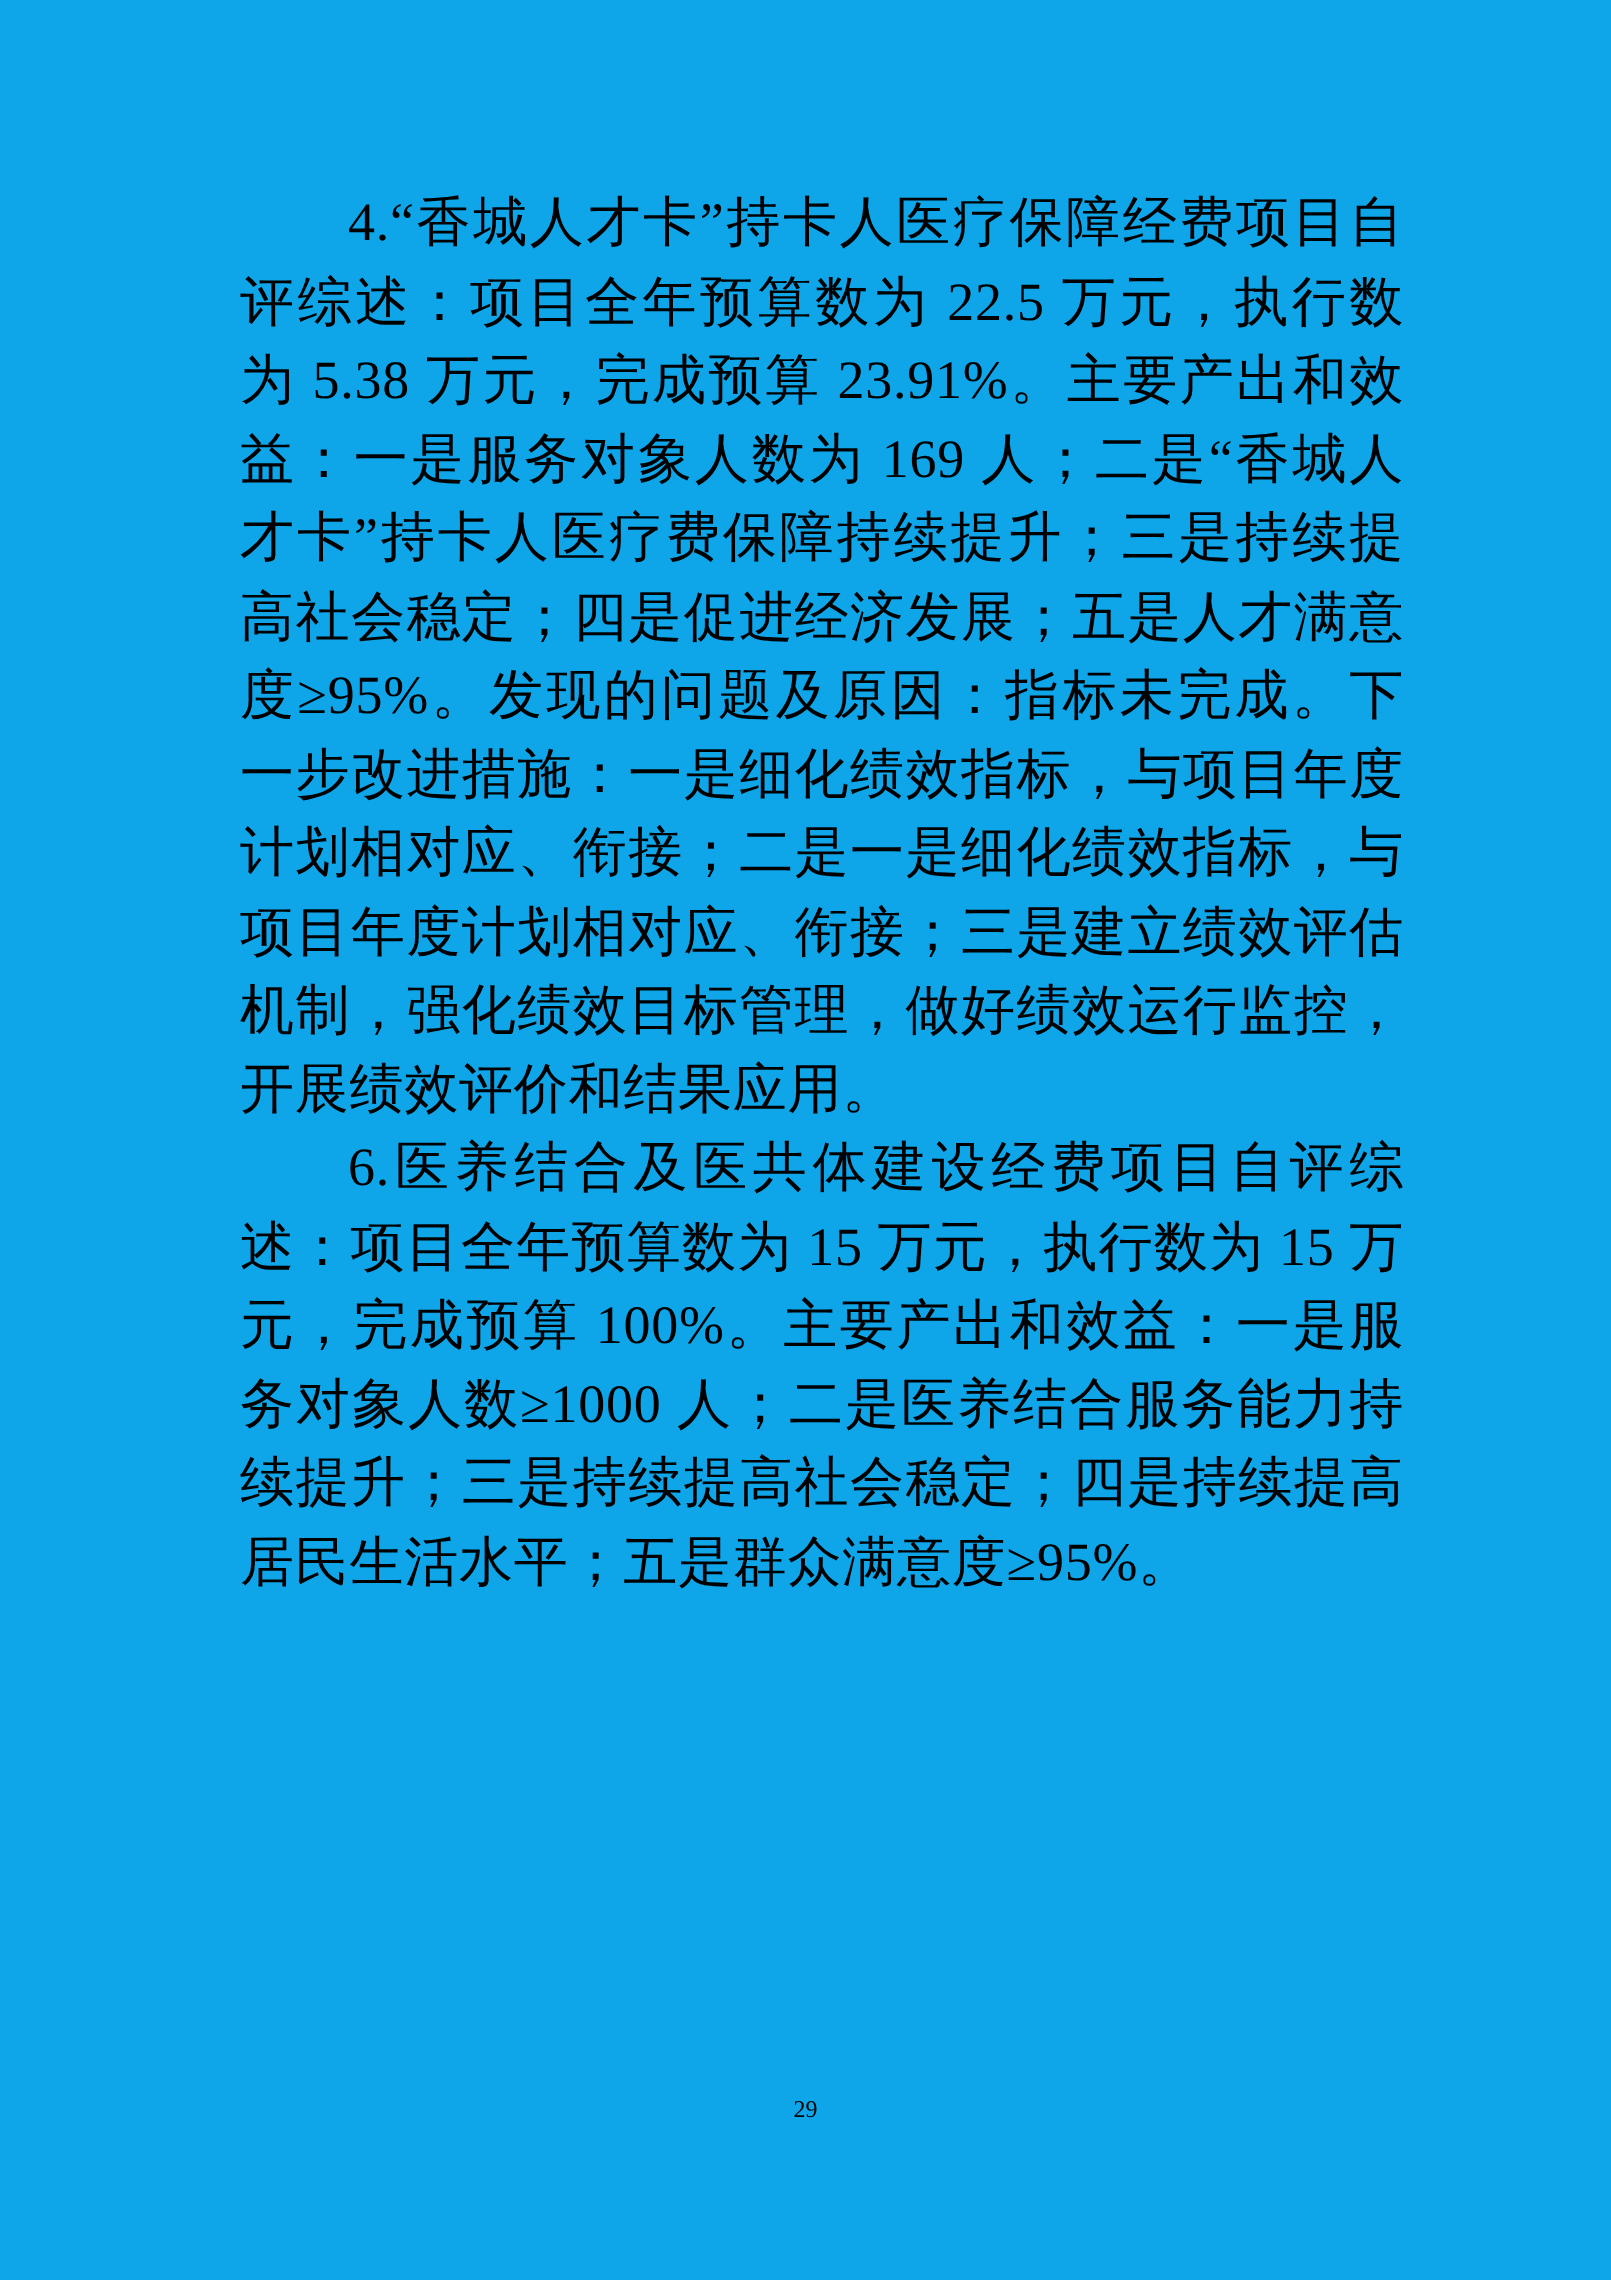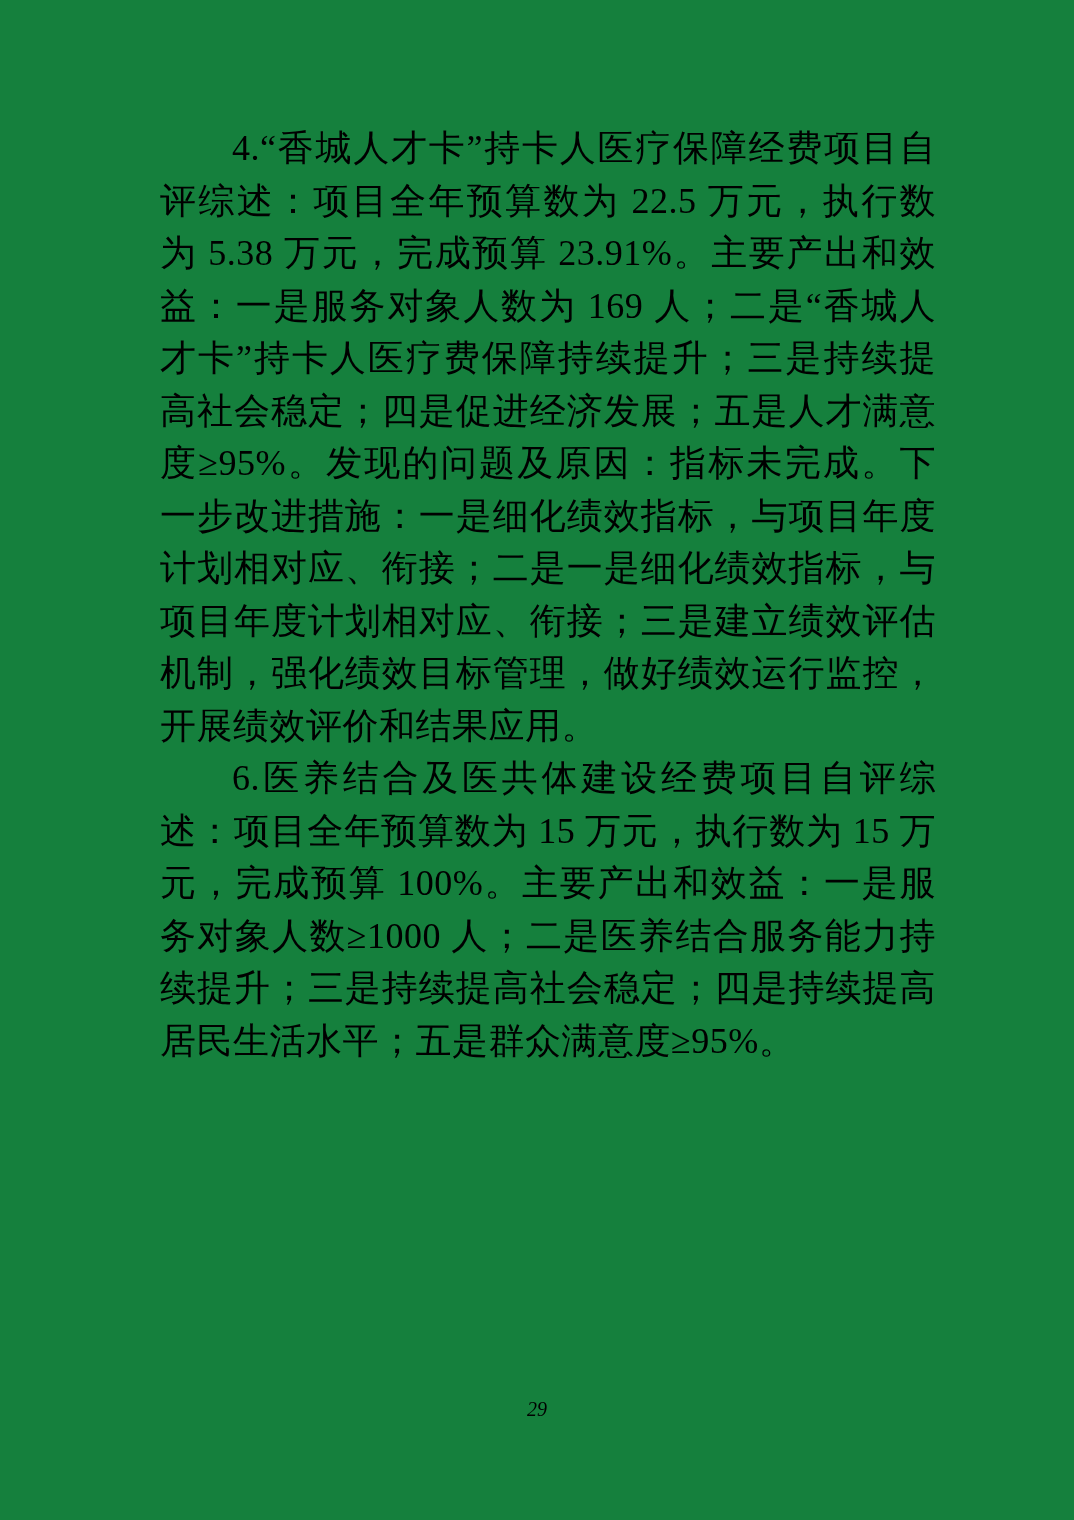--- a/index.html
+++ b/index.html
@@ -15,21 +15,21 @@
       font-family: "Liberation Serif", "DejaVu Serif", serif;
       color: #000000;
       overflow: hidden;
     }
     .page {
       position: absolute;
       left: 0;
       top: 0;
       width: 1074px;
       height: 1520px;
-      background: #15803d;
+      background: #0ea5e9;
     }
     .content {
       position: absolute;
       left: 160px;
       top: 122px;
       width: 776px;
     }
     .para {
       margin: 0;
       font-size: 36px;
@@ -41,24 +41,23 @@
       letter-spacing: 0.5px;
     }
     .footer {
       position: absolute;
       left: 0;
       top: 1398px;
       width: 100%;
       text-align: center;
     }
     .page-number {
-      font-size: 20px;
+      font-size: 16px;
       font-family: "Liberation Serif", "DejaVu Serif", serif;
       color: #000000;
-      font-style: italic;
     }
   </style>
 </head>
 <body>
 
 <div class="page">
   <div class="content">
     <p class="para">4.“香城人才卡”持卡人医疗保障经费项目自评综述：项目全年预算数为 22.5 万元，执行数为 5.38 万元，完成预算 23.91%。主要产出和效益：一是服务对象人数为 169 人；二是“香城人才卡”持卡人医疗费保障持续提升；三是持续提高社会稳定；四是促进经济发展；五是人才满意度≥95%。发现的问题及原因：指标未完成。下一步改进措施：一是细化绩效指标，与项目年度计划相对应、衔接；二是一是细化绩效指标，与项目年度计划相对应、衔接；三是建立绩效评估机制，强化绩效目标管理，做好绩效运行监控，开展绩效评价和结果应用。</p>
     <p class="para">6.医养结合及医共体建设经费项目自评综述：项目全年预算数为 15 万元，执行数为 15 万元，完成预算 100%。主要产出和效益：一是服务对象人数≥1000 人；二是医养结合服务能力持续提升；三是持续提高社会稳定；四是持续提高居民生活水平；五是群众满意度≥95%。</p>
   </div>

